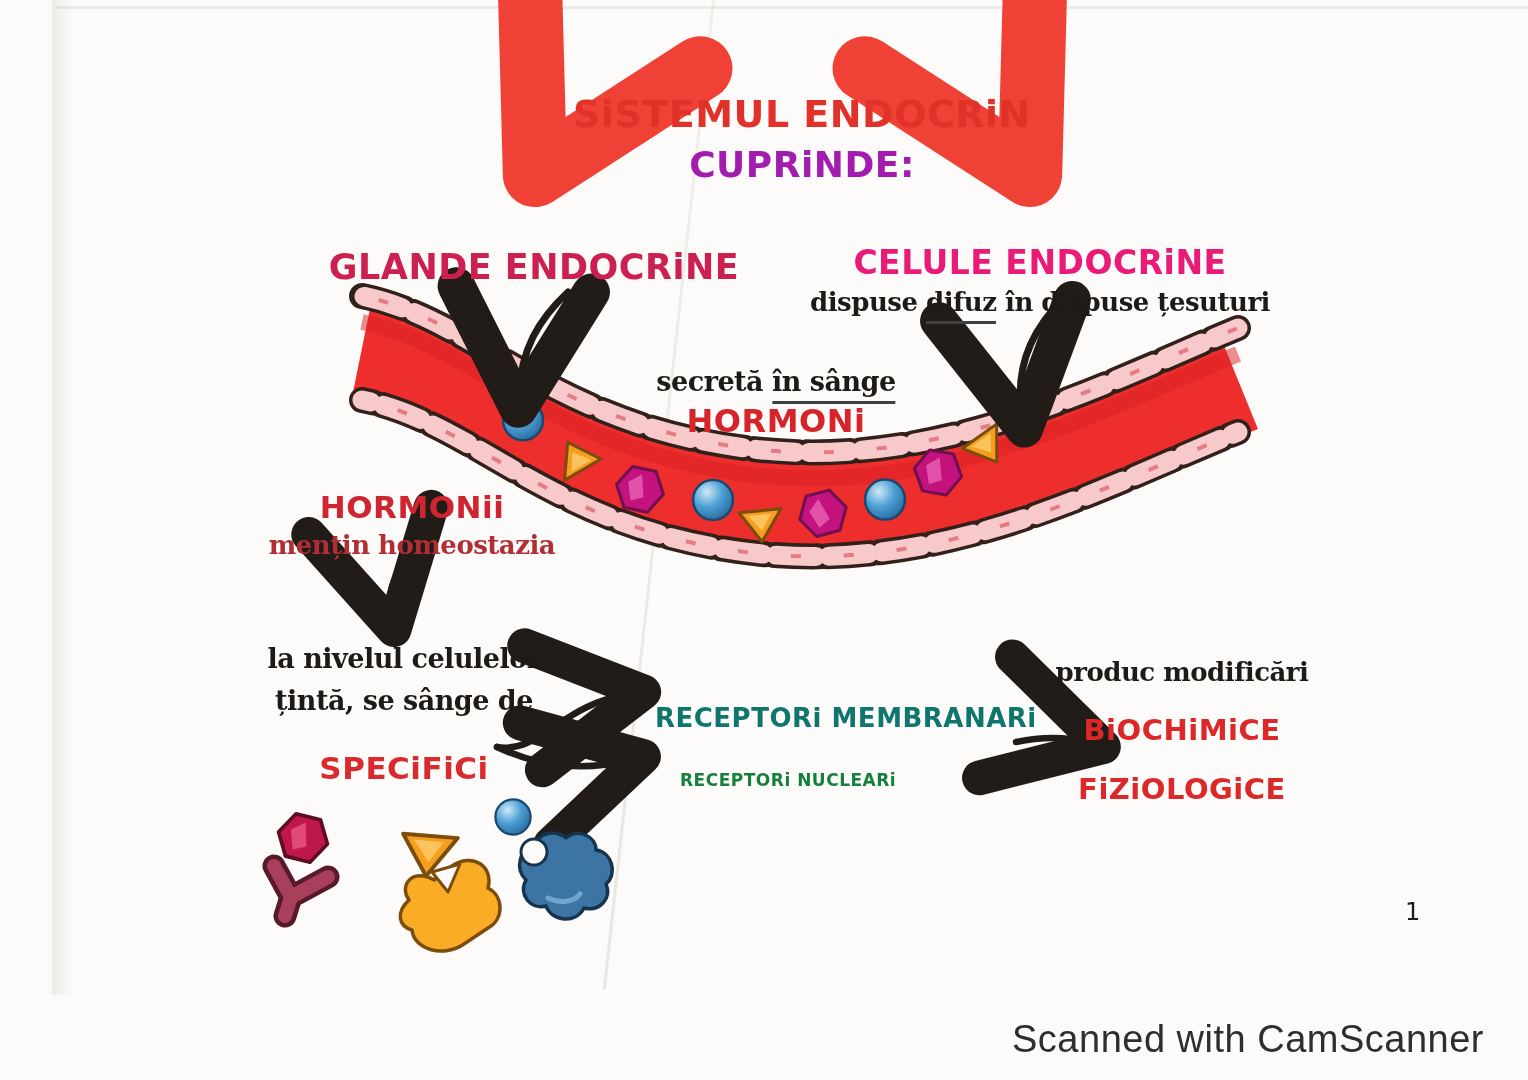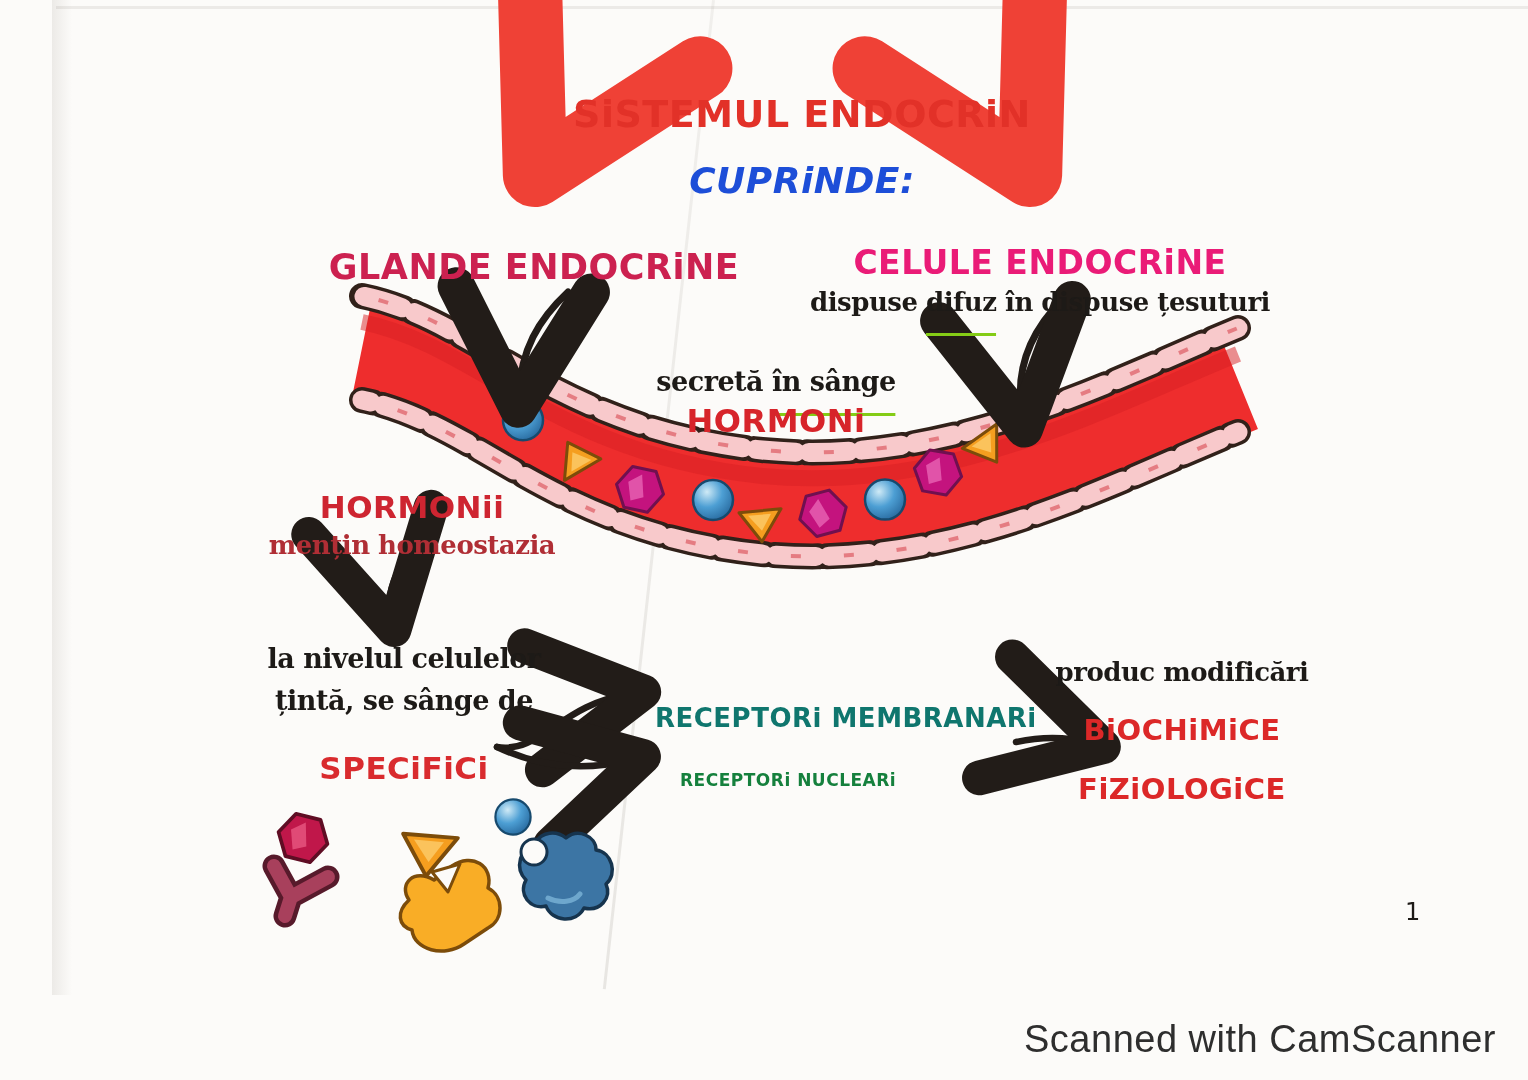--- a/index.html
+++ b/index.html
@@ -8,23 +8,23 @@
   .edge-left{position:absolute;left:52px;top:0;width:20px;height:995px;
         background:linear-gradient(90deg,rgba(120,112,100,0.12),rgba(120,112,100,0));}
   .edge-top{position:absolute;left:56px;top:6px;width:1472px;height:3px;background:rgba(95,90,82,0.10);}
   .crease{position:absolute;left:712px;top:0;width:3px;height:995px;
         background:linear-gradient(rgba(140,134,124,0.10),rgba(140,134,124,0.18));
         transform:rotate(6.3deg);transform-origin:top left;}
   .txt{position:absolute;white-space:nowrap;}
   .ctr{transform:translateX(-50%);text-align:center;}
   .marker{font-family:"DejaVu Sans",sans-serif;font-weight:bold;letter-spacing:0.5px;margin-top:26px;}
   .script{font-family:"DejaVu Serif",serif;font-weight:700;color:#1d1a17;letter-spacing:-0.5px;}
-  .u{border-bottom:3px solid #84cc16;padding-bottom:16px;}
+  .u{border-bottom:3px solid #404040;padding-bottom:4px;}
   .t-title{font-size:38px;color:#e23128;}
-  .t-sub{font-size:36px;color:#1d4ed8;margin-top:24px;font-style:italic;}
+  .t-sub{font-size:36px;color:#a21caf;margin-top:8px;}
   .t-glande{font-size:35px;color:#cc2150;}
   .t-celule{font-size:33px;color:#ea1b77;}
   .t-note{font-size:26px;margin-top:5px;}
   .t-secreta{font-size:27px;}
   .t-hormoni{font-size:32px;color:#d7242a;margin-top:5px;}
   .t-hormonii{font-size:31px;color:#ce2531;}
   .t-mentin{font-size:26px;color:#b02e35;margin-top:5px;}
   .t-target{font-size:27px;line-height:42px;}
   .t-receptori{font-size:31px;color:#d92b2e;line-height:41px;}
   .t-membranari{font-size:26px;color:#0f766e;}
@@ -166,14 +166,14 @@
   <div class="txt marker t-nucleari" style="left:660px;top:744px;">RECEPTORi NUCLEARi</div>
 
   <div class="txt ctr" style="left:1182px;top:656px;">
     <div class="script t-produc">produc modificări</div>
     <div class="marker t-effect-red">BiOCHiMiCE</div>
     <div class="marker t-effect-red">FiZiOLOGiCE</div>
   </div>
 
   <div class="txt t-pagenum" style="left:1405px;top:898px;">1</div>
 
-  <div class="txt t-watermark" style="right:32px;top:1018px;">Scanned with CamScanner</div>
+  <div class="txt t-watermark" style="right:44px;top:1018px;">Scanned with CamScanner</div>
 </div>
 
 </body></html>

